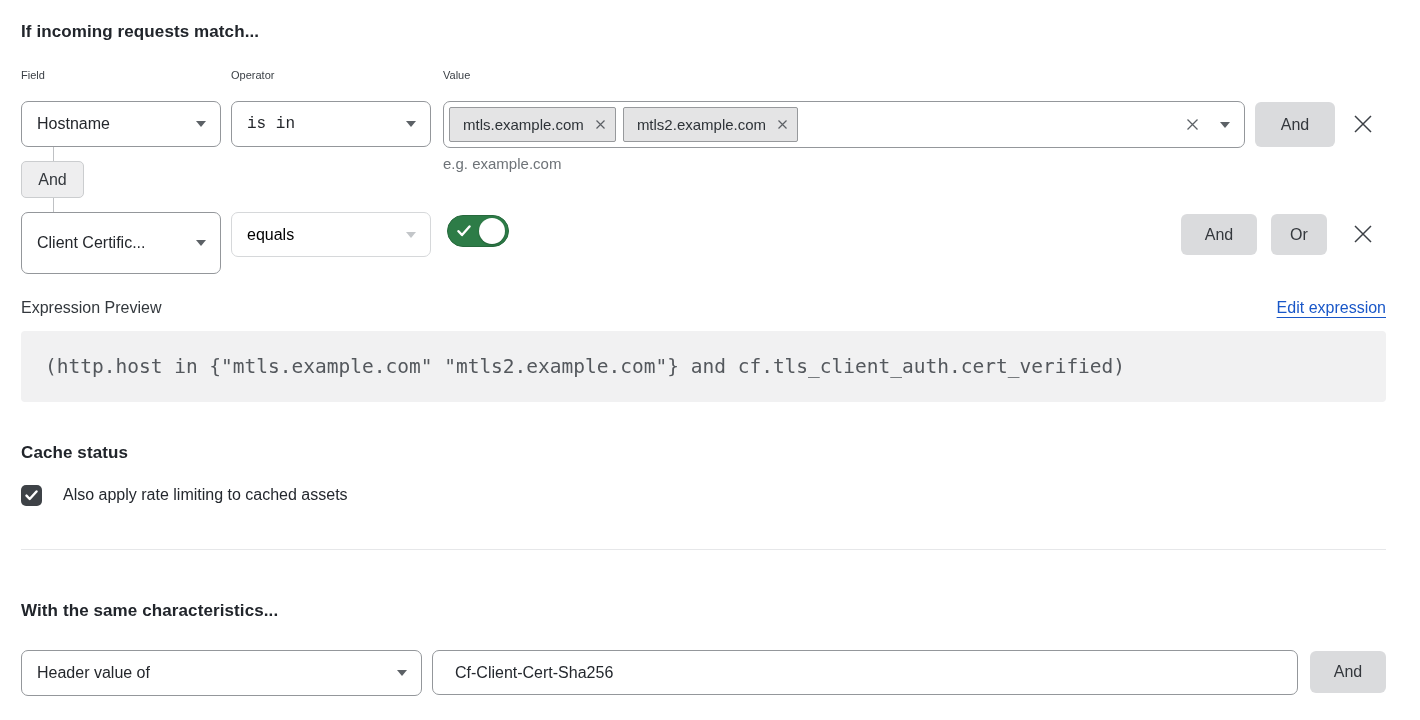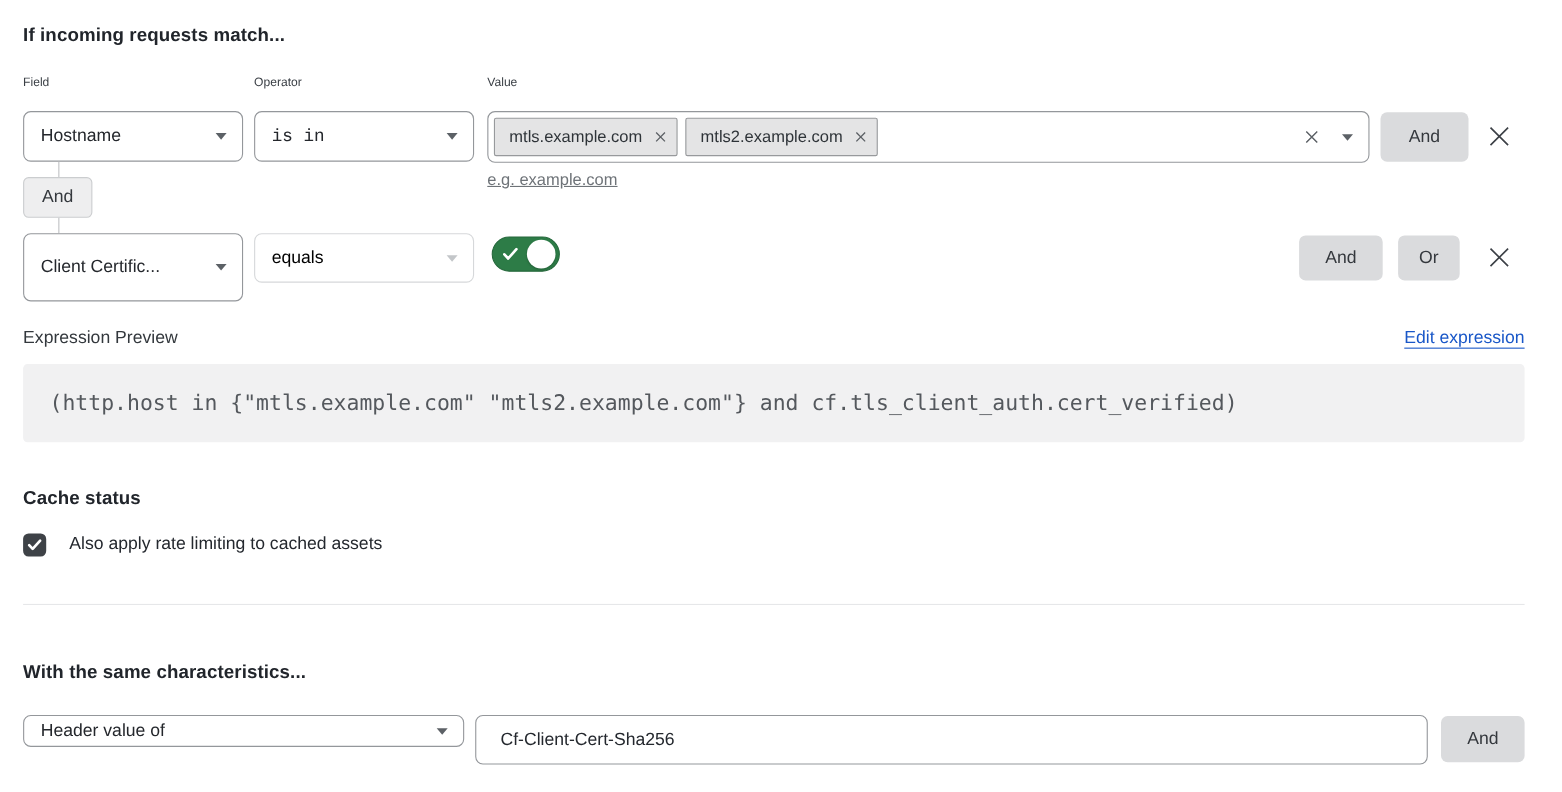--- a/index.html
+++ b/index.html
@@ -15,21 +15,21 @@
     background:#ffffff;
     overflow:hidden;
   }
   .abs { position:absolute; }
 
   .section-title {
     font-size:17px; font-weight:700; color:#21252b;
     letter-spacing:.1px;
   }
   .field-label { font-size:11px; color:#3a3f45; }
-  .helper { font-size:15px; color:#6e7378;text-decoration:underline; }
+  .helper { font-size:15px; color:#6e7378; }
 
   
   .select {
     background:#fff;
     border:1px solid #94979b;
     border-radius:7px;
     display:flex; align-items:center;
     padding:0 14px 0 15px;
     font-size:16px; color:#24272c;
     cursor:pointer;
@@ -248,21 +248,21 @@
     <svg width="13" height="11" viewBox="0 0 13 11">
       <path d="M1.5 5.6 L4.7 9 L11.5 1.5" stroke="#ffffff" stroke-width="2.4" fill="none" stroke-linecap="round" stroke-linejoin="round"></path>
     </svg>
   </div>
   <div class="abs check-label" style="left:63px; top:486px;">Also apply rate limiting to cached assets</div>
 
   <div class="abs divider" style="left:21px; top:549px; width:1365px;"></div>
 
   <div class="abs section-title" style="left:21px; top:601px;">With the same characteristics...</div>
 
-  <div class="abs select" style="left:21px; top:650px; width:401px; height:29px;">
+  <div class="abs select" style="left:21px; top:650px; width:401px; height:46px;">
     <span class="sel-text">Header value of</span>
     <span class="chev"></span>
   </div>
 
   <input class="abs text-input" style="left: 432px; top: 650px; width: 866px; height: 45px;" value="Cf-Client-Cert-Sha256">
 
   <button class="abs gray-btn" style="left:1310px; top:651px; width:76px; height:42px;">And</button>
 
 </div>
 

